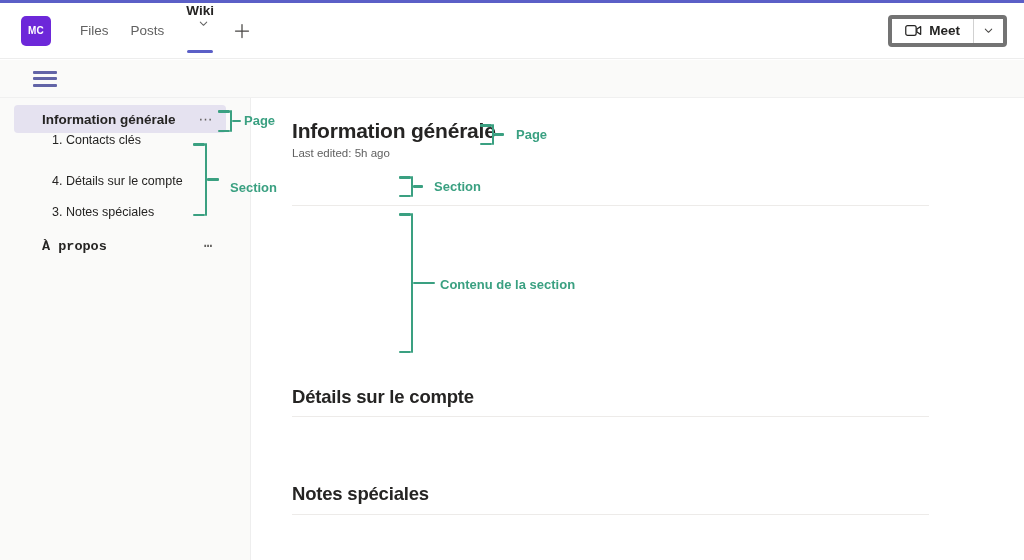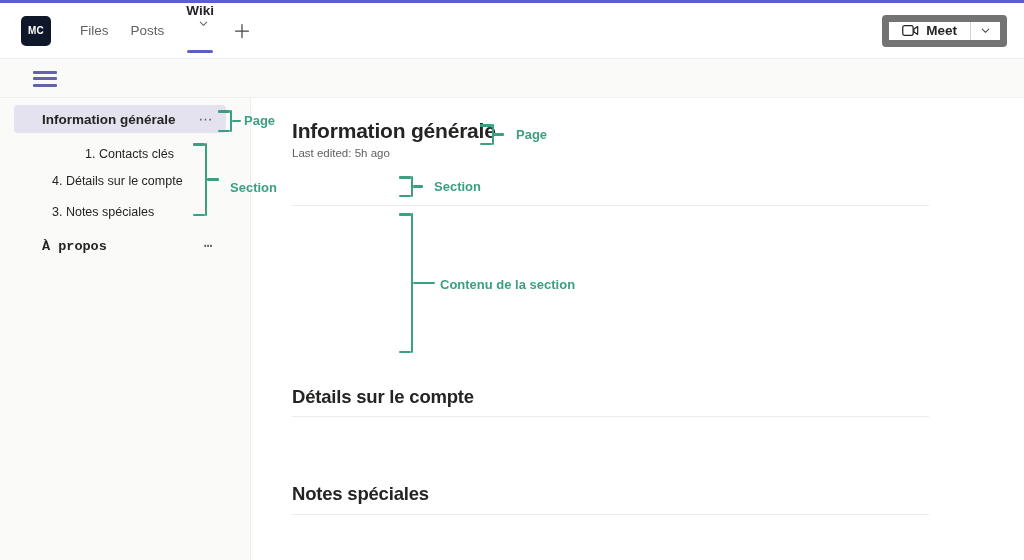--- a/index.html
+++ b/index.html
@@ -19,21 +19,21 @@
 
   
   .header {
     position:absolute; left:0; top:3px; width:1024px; height:56px;
     background:#ffffff;
     border-bottom:1px solid #ededed;
     display:flex; align-items:center;
   }
   .avatar {
     width:30px; height:30px; border-radius:5px;
-    background:#0f172a; color:#fff;
+    background:#6d28d9; color:#fff;
     display:flex; align-items:center; justify-content:center;
     font-size:10px; font-weight:600; letter-spacing:.3px;
     margin-left:21px; flex:0 0 auto;
   }
   .team-title {
     margin-left:14px; font-size:19.5px; font-weight:700; color:#252423;
     letter-spacing:-.1px; white-space:nowrap;
   }
   .tabs { display:flex; align-items:center; margin-left:18px; height:56px; }
   .tab {
@@ -50,21 +50,21 @@
   .tab-add {
     display:flex; align-items:center; justify-content:center;
     width:34px; height:56px; color:#484644; cursor:pointer;
   }
 
   .header-right {
     margin-left:auto; margin-right:17px; display:flex; align-items:center;
   }
   .meet-group {
     display:flex; align-items:stretch; height:32px;
-    border:7px solid #737373; border-radius:4px; background:#1d4ed8; overflow:hidden;
+    border:4px solid #737373; border-radius:4px; background:#1d4ed8; overflow:hidden;
   }
   .meet-btn {
     display:flex; align-items:center; gap:7px;
     padding:0 13px; font-size:13.5px; font-weight:700; color:#252423;
     cursor:pointer; background:#fff;
   }
   .meet-caret {
     width:30px; display:flex; align-items:center; justify-content:center;
     border-left:1px solid #d1d1d1; cursor:pointer; background:#fff; color:#484644;
   }
@@ -97,21 +97,21 @@
     white-space:nowrap;
   }
   .side-page .dots, .side-page2 .dots {
     margin-left:auto; margin-right:12px; color:#605e5c;
     font-size:14px; letter-spacing:1.5px; line-height:8px; cursor:pointer;
   }
   .side-sec {
     position:absolute; left:52px; font-size:12.5px; color:#252423;
     white-space:nowrap; cursor:pointer;
   }
-  .side-sec.s1 { top:49px;margin-left:33px; }
+  .side-sec.s1 { top:35px; }
   .side-sec.s2 { top:76px; }
   .side-sec.s3 { top:107px; }
   .side-page2 {
     position:absolute; left:14px; top:136px; width:212px; height:24px;
     display:flex; align-items:center; cursor:pointer;font-family:Liberation Mono, monospace;
   }
   .side-page2 .lbl {
     margin-left:28px; font-size:13.5px; font-weight:700; color:#252423;
   }
 

